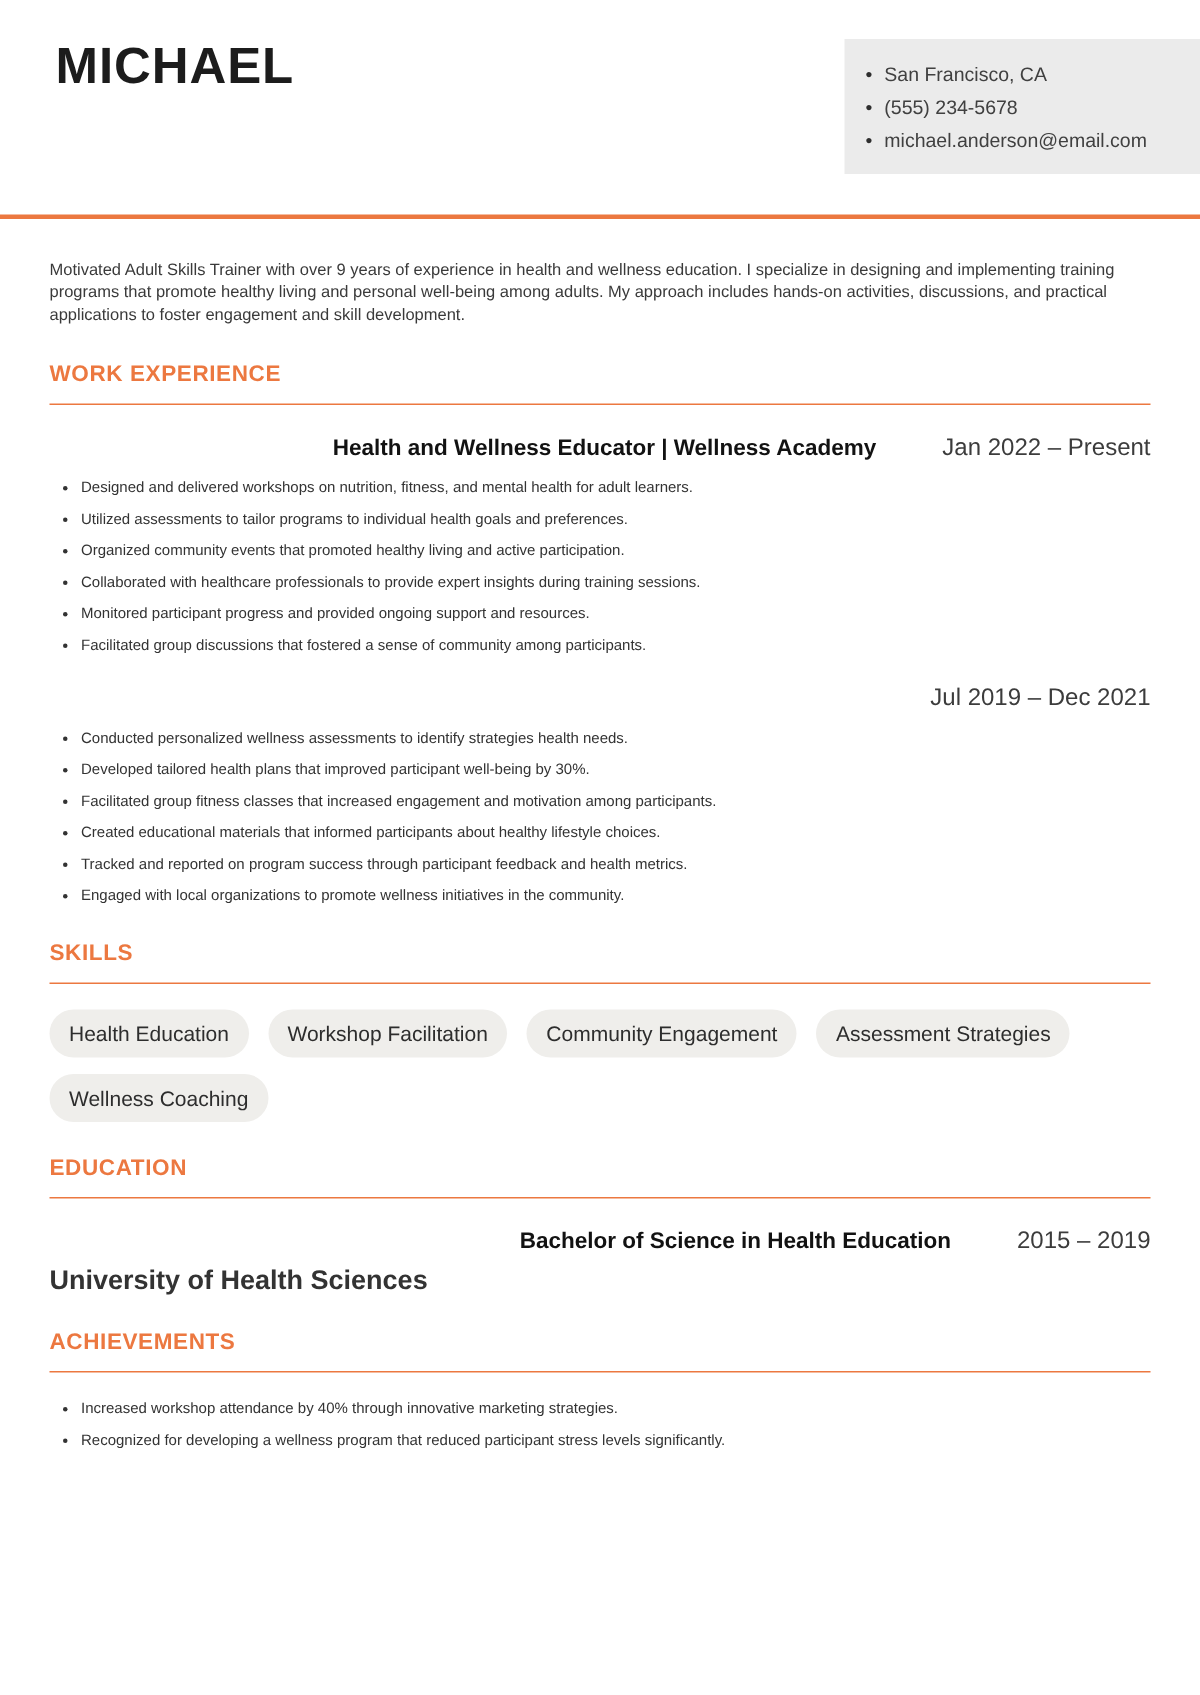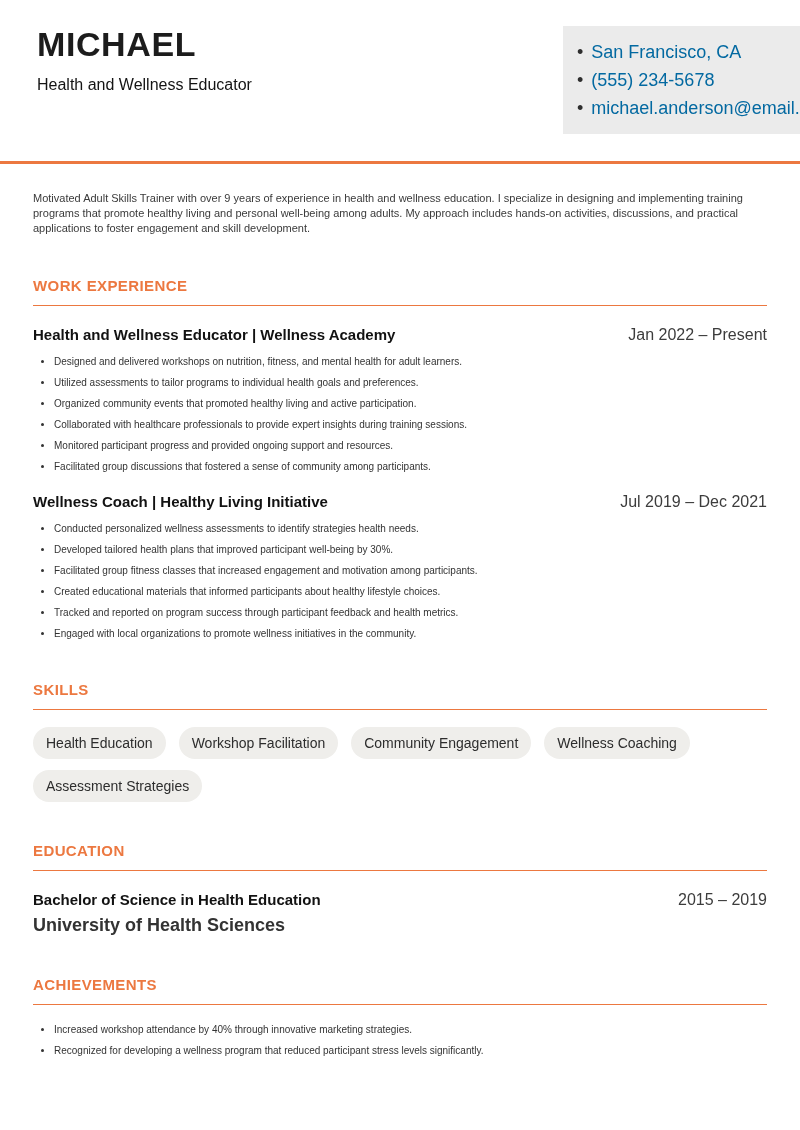--- a/index.html
+++ b/index.html
@@ -14,34 +14,34 @@
   .page { width: 800px; position: relative; }
 
   
   .header { display: flex; justify-content: space-between; align-items: flex-start; padding: 26px 0 0 37px; }
   .name { font-size: 34px; font-weight: 700; letter-spacing: 0.6px; line-height: 1.1; color: #1c1c1c; }
   .name span { display: block; }
   .name .last { color: var(--accent); }
   .role { margin-top: 13px; font-size: 16px; color: #141414; }
   .contact-box { background: var(--contact-bg); width: 237px; padding: 12px 16px 12px 14px; }
   .contact-list { list-style: none; }
-  .contact-list li { font-size: 18px; color: #0369a1; padding: 3.5px 0; }
+  .contact-list li { font-size: 13px; color: #404040; padding: 3.5px 0; }
   .contact-list li::before { content: "•"; margin-right: 8px; color: #2e2e2e; }
   .top-rule { height: 3px; background: var(--accent); margin-top: 27px; }
 
   
   .content { padding: 0 33px 40px 33px; }
   .summary { margin-top: 27px; font-size: 11px; line-height: 1.38; color: #3a3a3a; }
 
-  section { margin-top: 40px; }
+  section { margin-top: 22px; }
   .sec-heading { font-size: 15px; font-weight: 700; color: var(--accent); letter-spacing: 0.4px; }
   .rule { height: 1px; background: var(--accent); margin-top: 11px; }
 
   .job { margin-top: 20px; }
-  .job-head, .edu-head { display: flex; justify-content: space-between; align-items: baseline; gap: 44px; }
+  .job-head, .edu-head { display: flex; justify-content: flex-end; align-items: baseline; gap: 44px; }
   .job-head h3, .edu-head h3 { font-size: 15px; font-weight: 700; color: #121212; }
   .dates { font-size: 16px; color: #3c3c3c; white-space: nowrap; }
 
   ul.bullets { list-style: disc; padding-left: 21px; margin-top: 11px; }
   ul.bullets li { font-size: 10px; line-height: 1.35; color: #333; margin-bottom: 7.5px; }
 
   .tags { display: flex; flex-wrap: wrap; gap: 11px 13px; margin-top: 17px; }
   .tag { background: var(--tag-bg); color: #2d2d2d; font-size: 14px; padding: 8px 13px; border-radius: 16px; }
 
   .edu-head { margin-top: 20px; }
@@ -52,21 +52,20 @@
 </head>
 <body>
 
 <div class="page" data-name="resume-page">
 
   <header class="header" data-name="resume-header">
     <div data-name="identity-block">
       <h1 class="name" data-name="candidate-name">
         <span class="first" data-name="first-name">MICHAEL</span>
       </h1>
-      <div class="role" data-name="candidate-job-title">Health and Wellness Educator</div>
     </div>
     <aside class="contact-box" data-name="contact-box">
       <ul class="contact-list" data-name="contact-list">
         <li data-name="contact-location">San Francisco, CA</li>
         <li data-name="contact-phone">(555) 234-5678</li>
         <li data-name="contact-email">michael.anderson@email.com</li>
       </ul>
     </aside>
   </header>
 
@@ -90,43 +89,42 @@
           <li data-name="job-bullet">Utilized assessments to tailor programs to individual health goals and preferences.</li>
           <li data-name="job-bullet">Organized community events that promoted healthy living and active participation.</li>
           <li data-name="job-bullet">Collaborated with healthcare professionals to provide expert insights during training sessions.</li>
           <li data-name="job-bullet">Monitored participant progress and provided ongoing support and resources.</li>
           <li data-name="job-bullet">Facilitated group discussions that fostered a sense of community among participants.</li>
         </ul>
       </article>
 
       <article class="job" data-name="job-entry">
         <div class="job-head" data-name="job-header">
-          <h3 data-name="job-title">Wellness Coach | Healthy Living Initiative</h3>
           <span class="dates" data-name="job-dates">Jul 2019 – Dec 2021</span>
         </div>
         <ul class="bullets" data-name="job-bullet-list">
           <li data-name="job-bullet">Conducted personalized wellness assessments to identify strategies health needs.</li>
           <li data-name="job-bullet">Developed tailored health plans that improved participant well-being by 30%.</li>
           <li data-name="job-bullet">Facilitated group fitness classes that increased engagement and motivation among participants.</li>
           <li data-name="job-bullet">Created educational materials that informed participants about healthy lifestyle choices.</li>
           <li data-name="job-bullet">Tracked and reported on program success through participant feedback and health metrics.</li>
           <li data-name="job-bullet">Engaged with local organizations to promote wellness initiatives in the community.</li>
         </ul>
       </article>
     </section>
 
     <section data-name="section-skills">
       <h2 class="sec-heading" data-name="skills-heading">SKILLS</h2>
       <div class="rule" data-name="section-divider"></div>
       <div class="tags" data-name="skills-tag-list">
         <span class="tag" data-name="skill-tag">Health Education</span>
         <span class="tag" data-name="skill-tag">Workshop Facilitation</span>
         <span class="tag" data-name="skill-tag">Community Engagement</span>
+        <span class="tag" data-name="skill-tag">Assessment Strategies</span>
         <span class="tag" data-name="skill-tag">Wellness Coaching</span>
-        <span class="tag" data-name="skill-tag">Assessment Strategies</span>
       </div>
     </section>
 
     <section data-name="section-education">
       <h2 class="sec-heading" data-name="education-heading">EDUCATION</h2>
       <div class="rule" data-name="section-divider"></div>
       <div class="edu-head" data-name="education-entry">
         <h3 data-name="degree-title">Bachelor of Science in Health Education</h3>
         <span class="dates" data-name="education-dates">2015 – 2019</span>
       </div>

